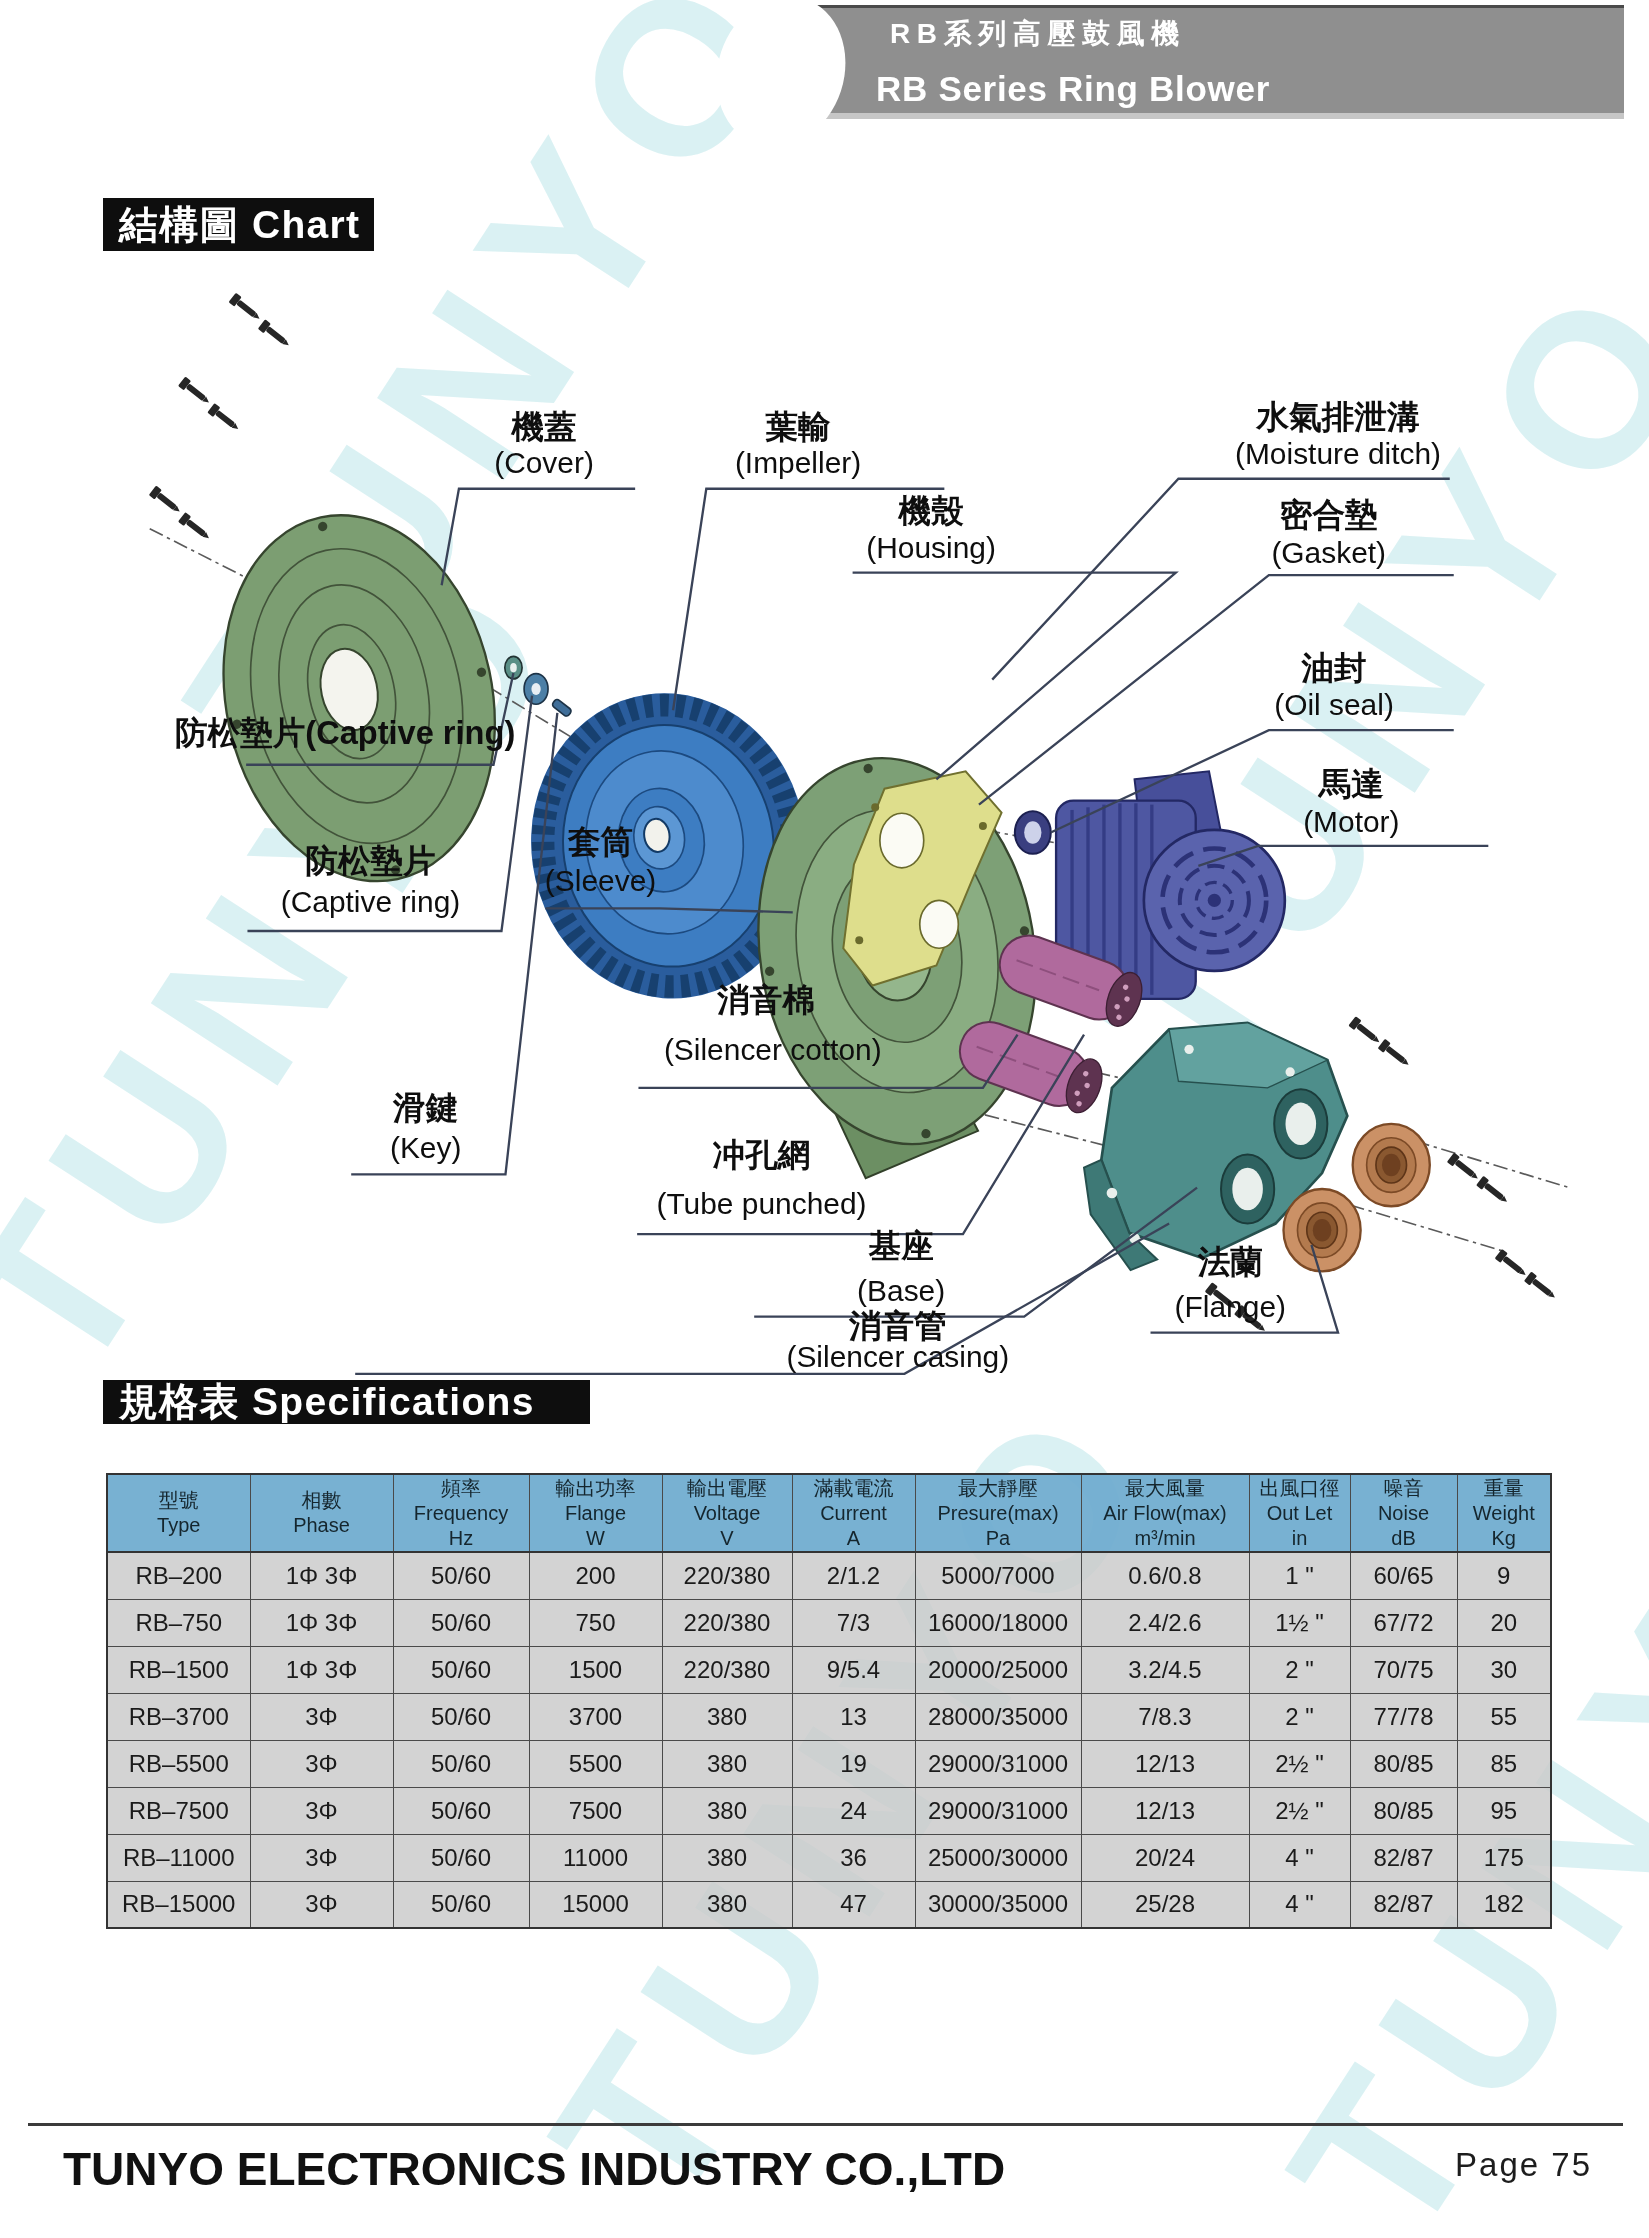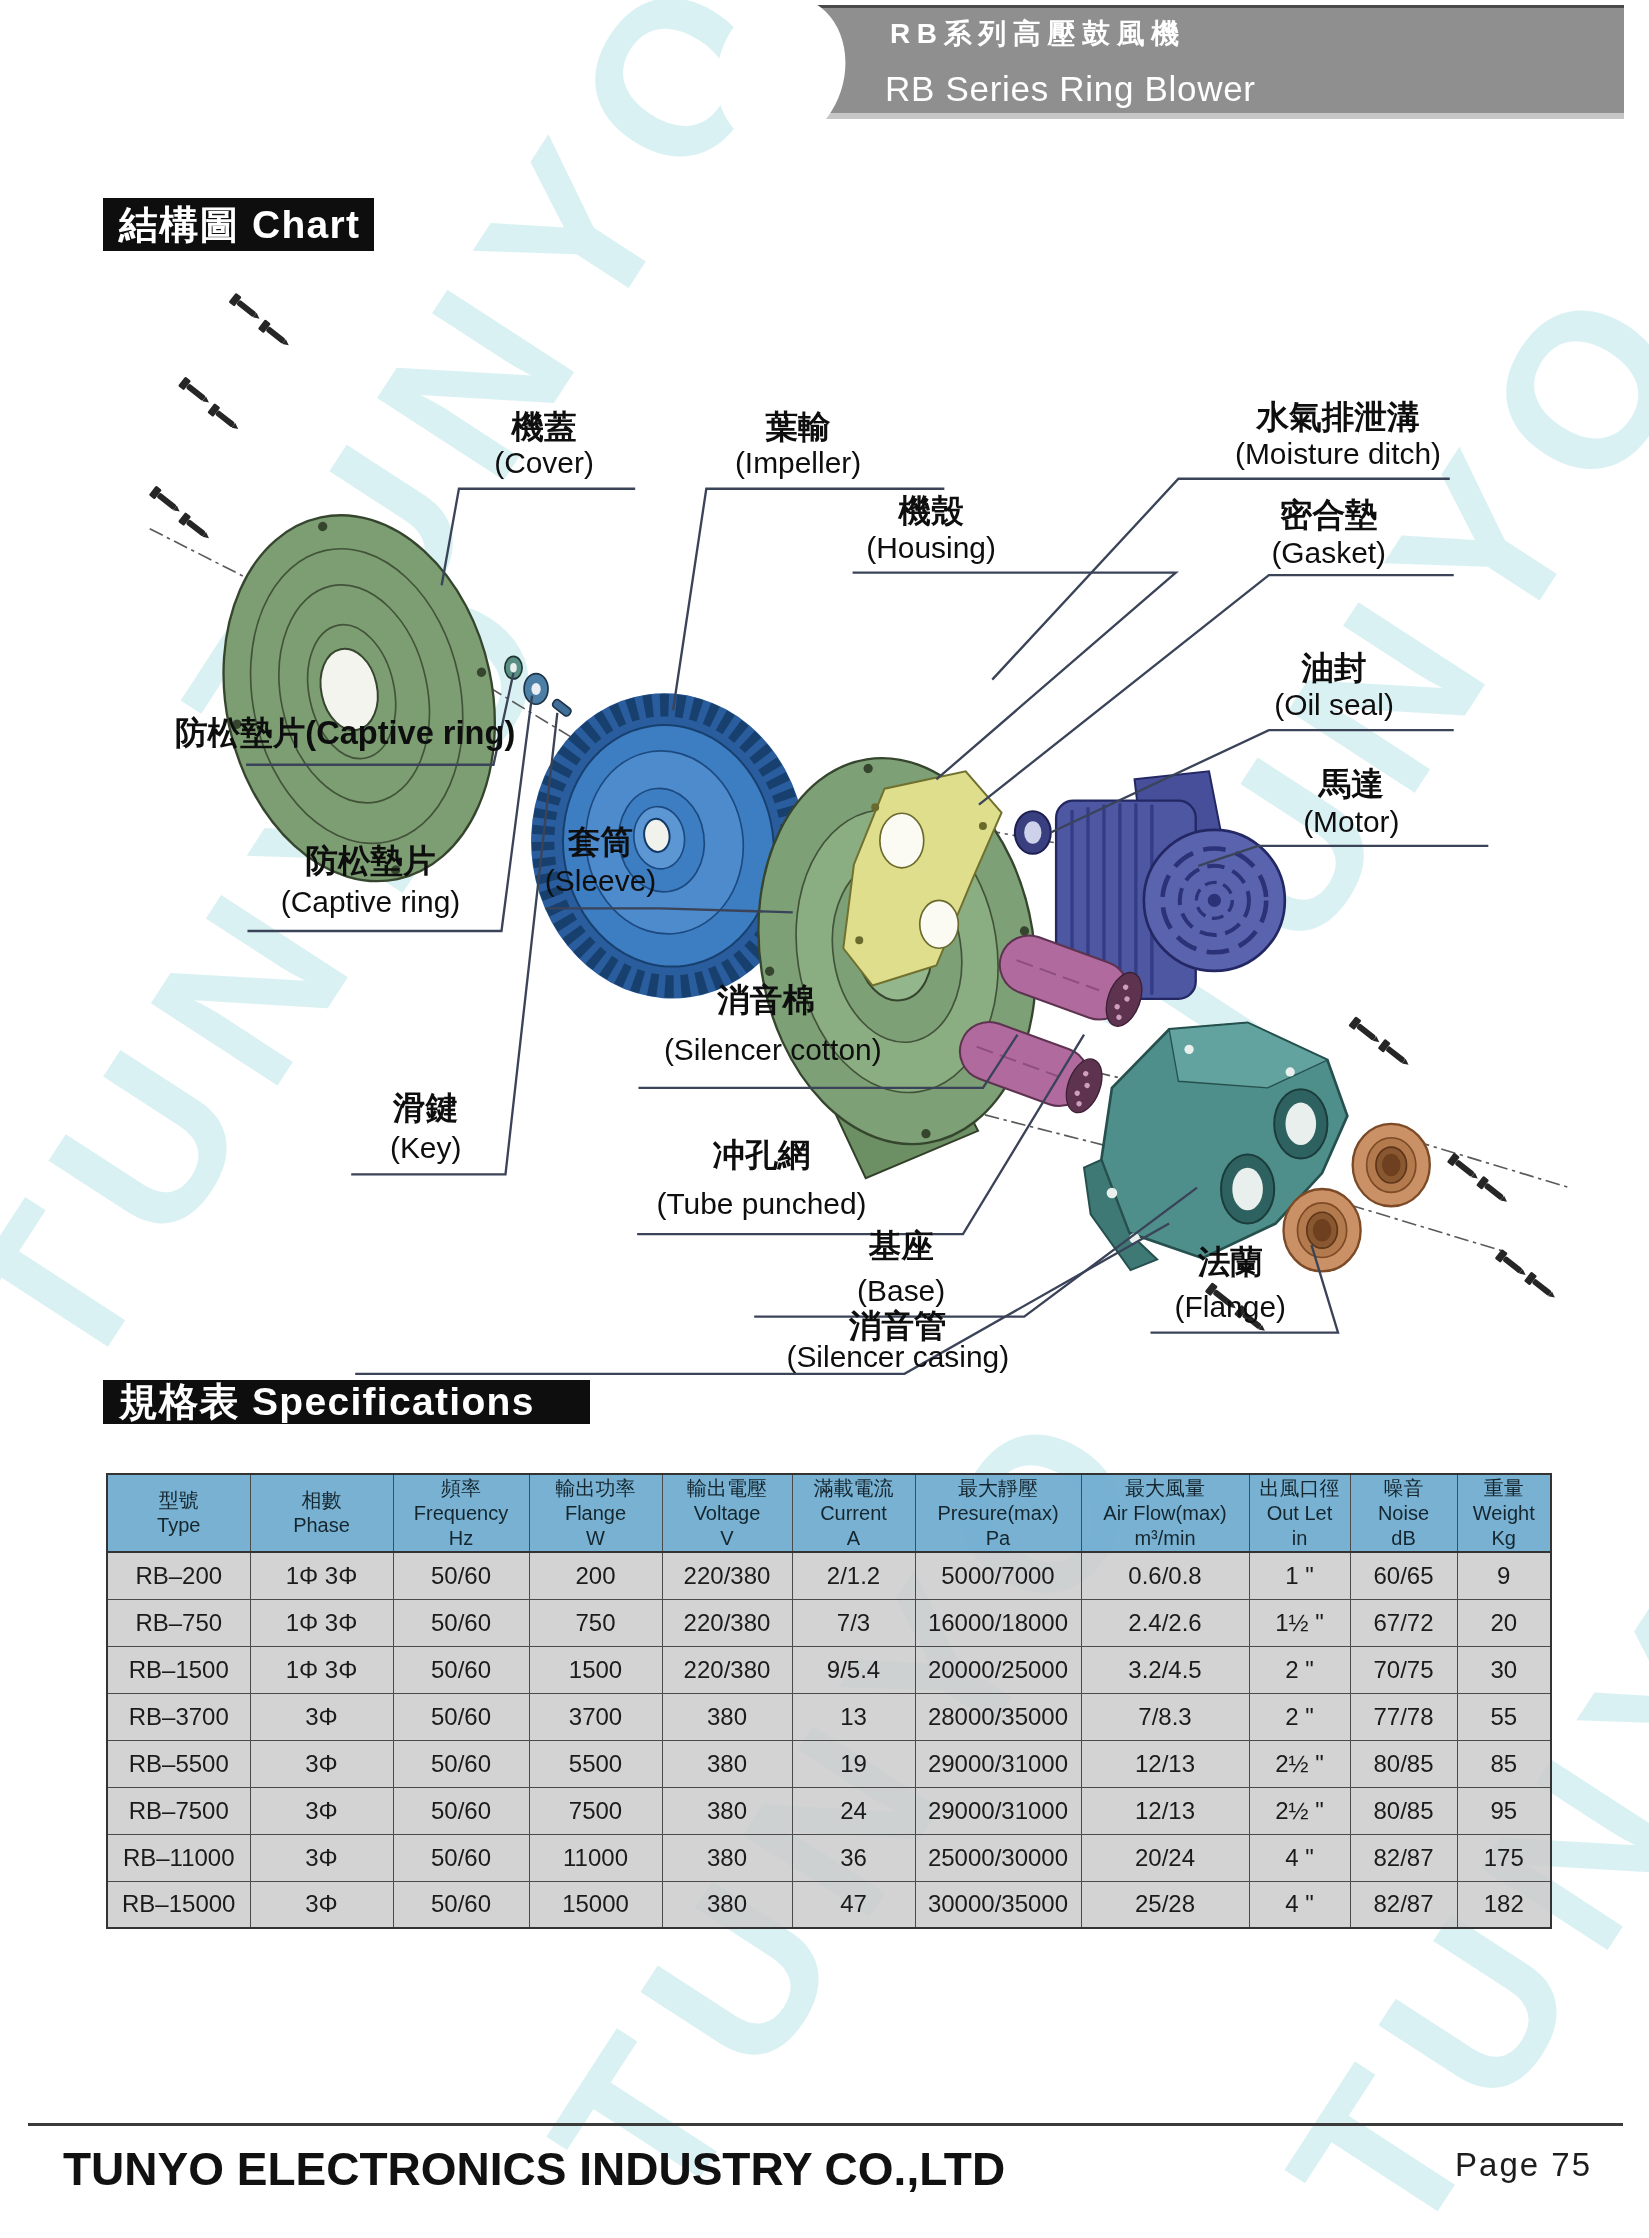--- a/index.html
+++ b/index.html
@@ -9,21 +9,21 @@
   
   .wm{font-family:"Liberation Sans",sans-serif;font-weight:bold;font-size:330px;
       letter-spacing:42px;fill:var(--watermark,#d4eff1);opacity:.85;}
   
   .header-bar{position:absolute;left:765px;top:5.3px;width:859px;height:105px;
       background:var(--header-bar,#8f8f8f);border-top:3.3px solid #4a4a4a;border-bottom:6px solid #c6c6c6;
       z-index:3;}
   .header-blob{position:absolute;left:-47px;top:-13.3px;width:126px;height:153px;background:#fff;
       border-radius:50%;transform:rotate(18deg);}
   .ht-zh{position:absolute;left:125px;top:6.6px;font-size:28px;font-weight:bold;color:#fff;letter-spacing:6.6px;}
-  .ht-en{position:absolute;left:120px;top:61px;font-size:35px;font-weight:normal;color:#fff;letter-spacing:0.7px;}
+  .ht-en{position:absolute;left:111px;top:61px;font-size:35px;font-weight:bold;color:#fff;letter-spacing:0.7px;}
   
   .sec-title{position:absolute;background:var(--title-bar,#0e0e0e);color:#fff;z-index:2;
       font-size:39px;font-weight:600;letter-spacing:1.3px;display:flex;align-items:center;padding-left:16px;box-sizing:border-box;}
   #chart-title{left:103px;top:198px;width:271px;height:53px;}
   #specs-title{left:103px;top:1380px;width:487px;height:44px;}
   
   .dsvg{z-index:2;}
   .axis{stroke:#5a5a5a;stroke-width:2.5;stroke-dasharray:22 7 5 7;fill:none;}
   .lead{stroke:#3a4358;stroke-width:3.5;fill:none;}
   .dzh{font-family:"Liberation Sans",sans-serif;font-size:49px;font-weight:600;fill:#0e0e0e;text-anchor:middle;}

